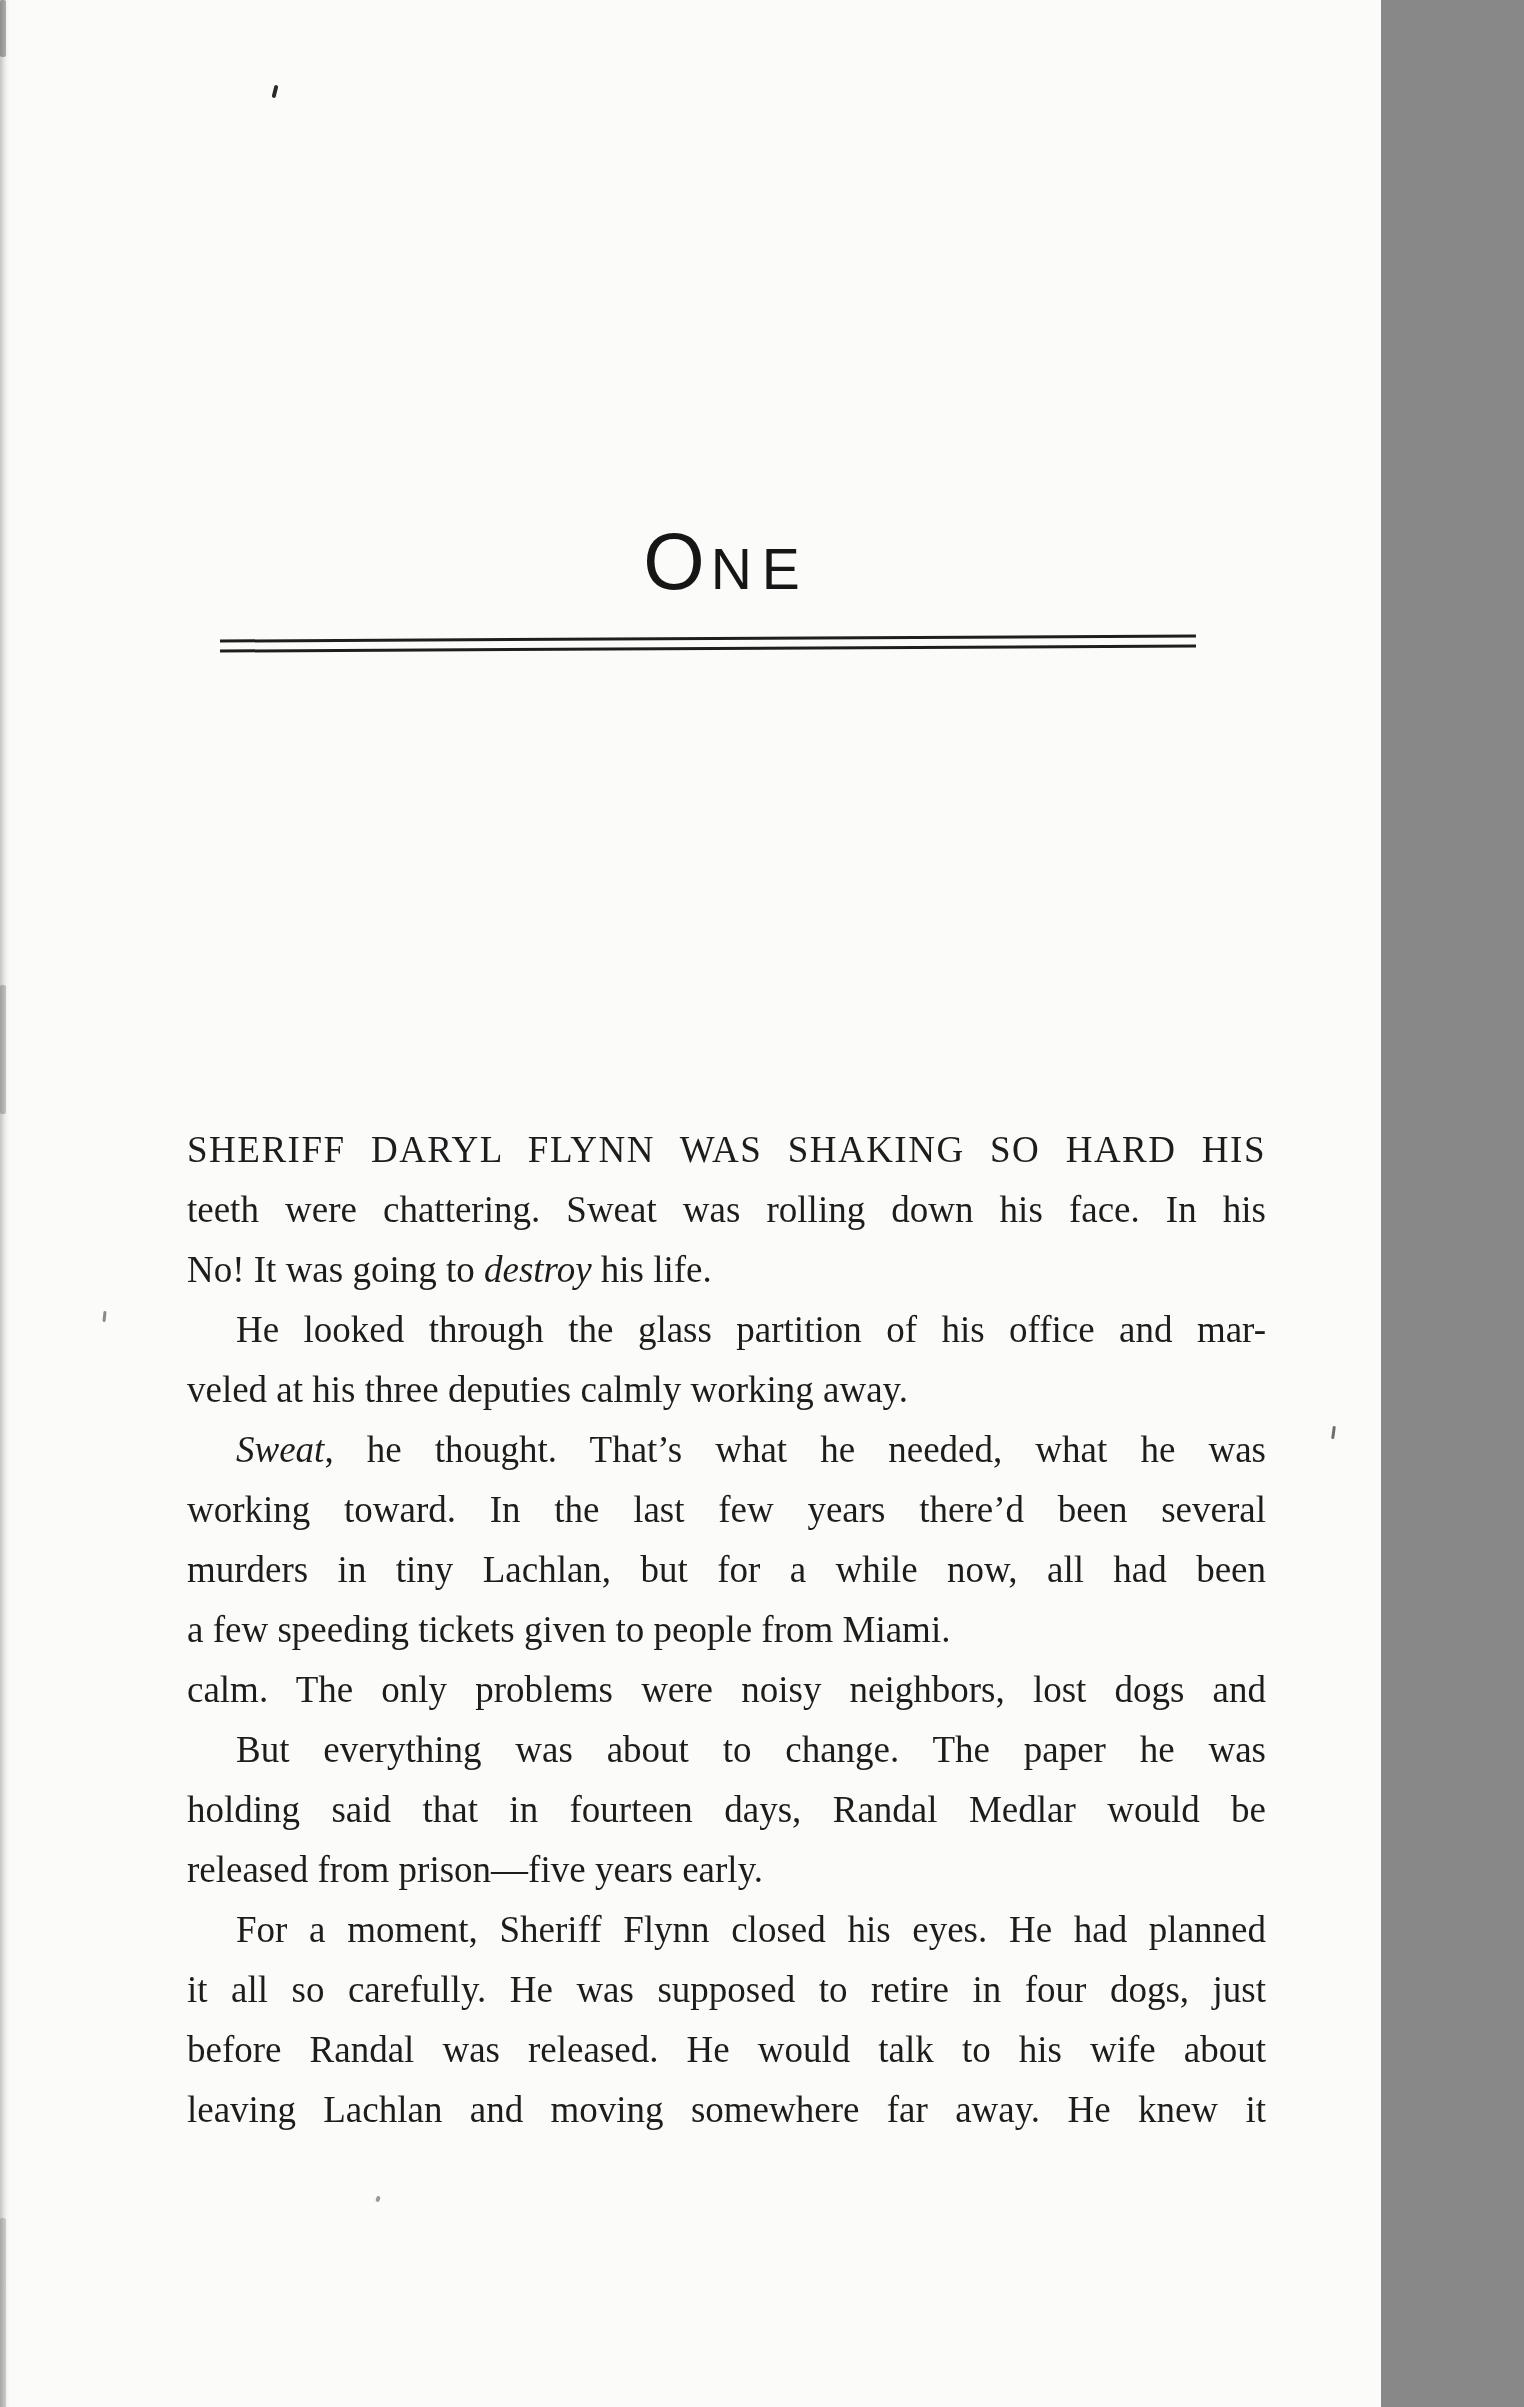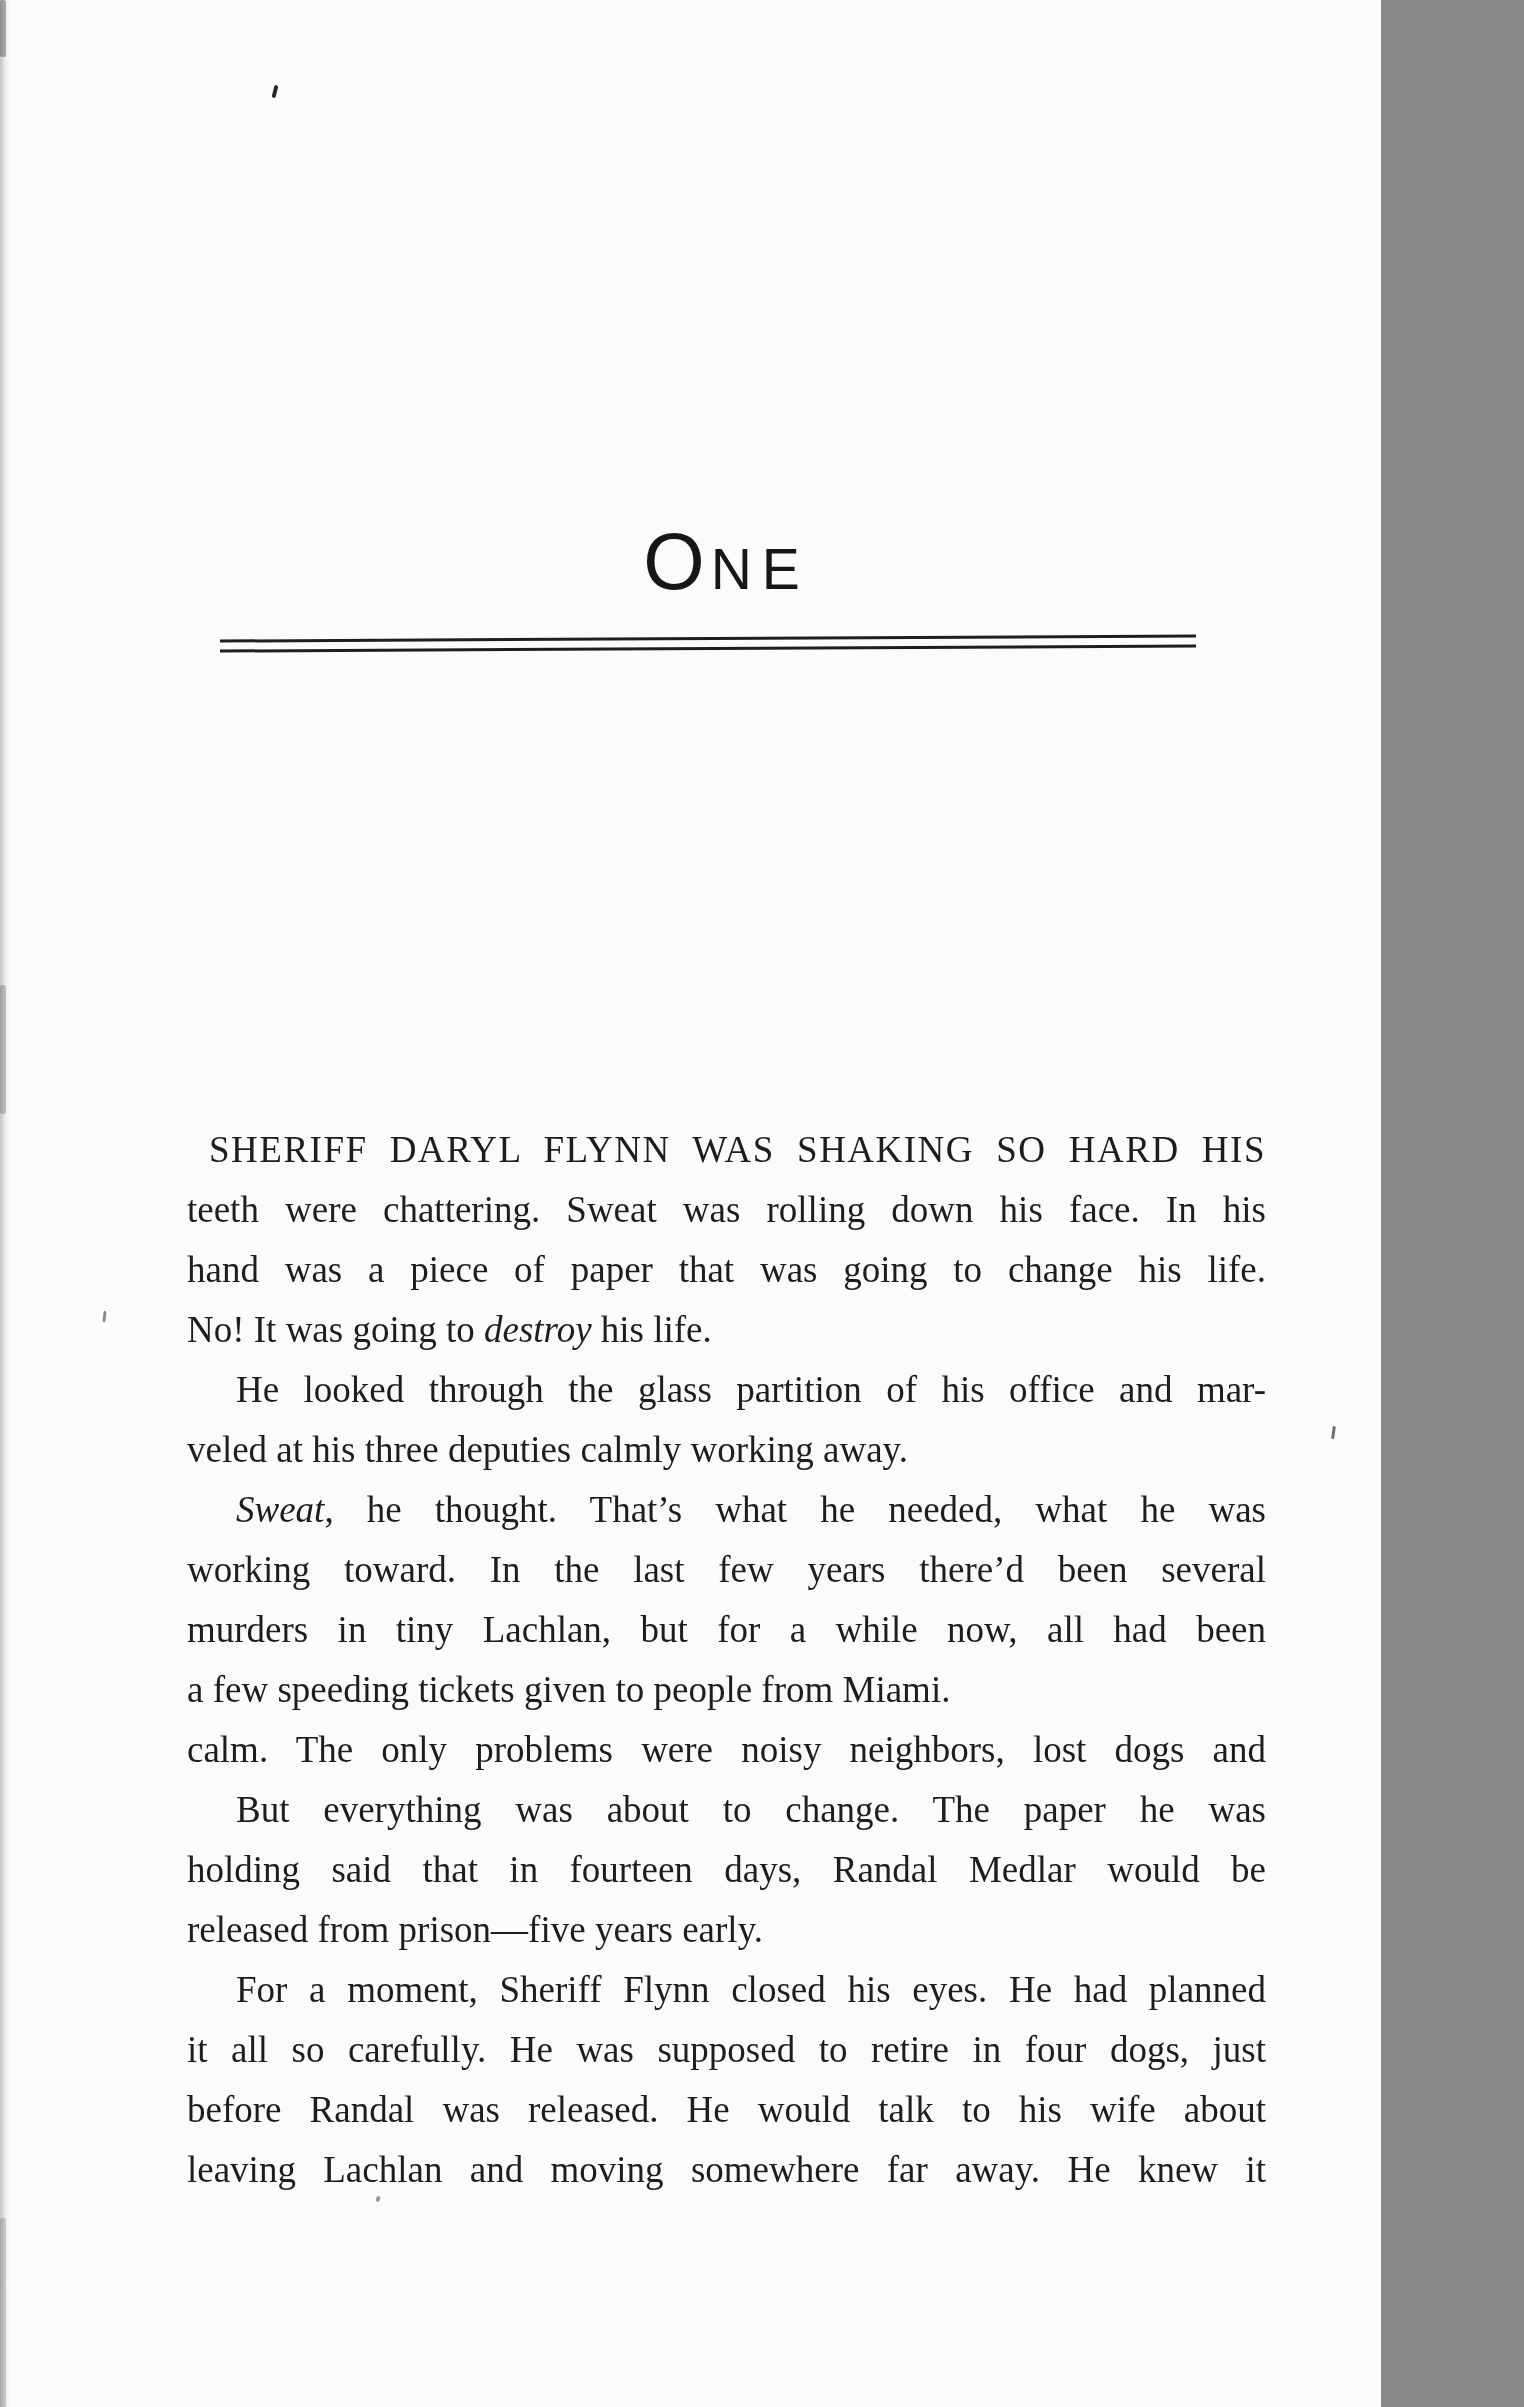--- a/index.html
+++ b/index.html
@@ -46,21 +46,21 @@
     color:var(--ink,#1d1d1d);
   }
   .line{
     text-align:justify;
     text-align-last:justify;
     height:60px;
     overflow:visible;
   }
   .line.end{text-align-last:left;}
   .line.indent{text-indent:49px;}
-  .line.caps{letter-spacing:1.5px;margin-left:22px;}
+  .line.caps{letter-spacing:1.5px;}
   .it{font-style:italic;}
 
   .speck{position:absolute;background:#2a2a2a;border-radius:2px;}
   .speck-apostrophe{left:273px;top:85px;width:4px;height:13px;transform:rotate(14deg);}
   .speck-left{left:103px;top:1311px;width:3px;height:11px;background:#8a8a8a;transform:rotate(6deg);}
   .speck-right{left:1332px;top:1426px;width:3px;height:13px;background:#6f6f6f;transform:rotate(8deg);}
   .speck-bottom{left:376px;top:2196px;width:4px;height:6px;background:#9a9a9a;transform:rotate(20deg);}
 </style>
 </head>
 <body>
@@ -73,21 +73,20 @@
   <div class="scan-edge-dark edge-bot"></div>
 
   <div class="chapter-head"><span class="chap-initial">O</span><span class="chap-rest">NE</span></div>
 
   <div class="chapter-rule"></div>
 
   <div class="text-block">
       <div class="para">
         <div class="line caps"><span>SHERIFF DARYL FLYNN WAS SHAKING SO HARD HIS</span></div>
         <div class="line"><span>teeth were chattering. Sweat was rolling down his face. In his</span></div>
-        <div class="line"><span>hand was a piece of paper that was going to change his life.</span></div>
         <div class="line end"><span>No! It was going to </span><span class="it">destroy</span><span> his life.</span></div>
       </div>
       <div class="para">
         <div class="line indent"><span>He looked through the glass partition of his office and mar-</span></div>
         <div class="line end"><span>veled at his three deputies calmly working away.</span></div>
       </div>
       <div class="para">
         <div class="line indent"><span class="it">Sweat</span><span>, he thought. That’s what he needed, what he was</span></div>
         <div class="line"><span>working toward. In the last few years there’d been several</span></div>
         <div class="line"><span>murders in tiny Lachlan, but for a while now, all had been</span></div>

